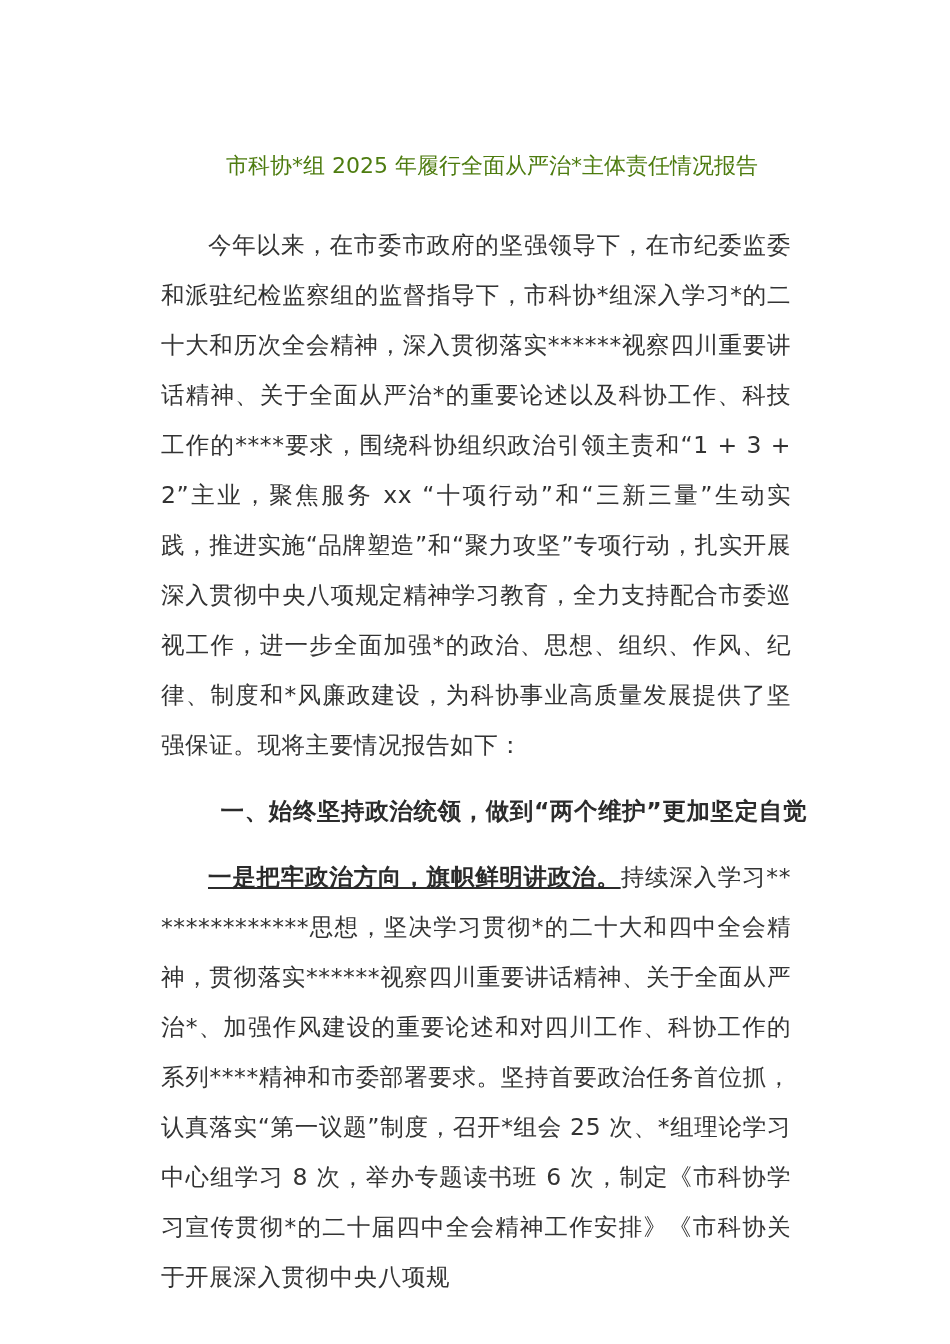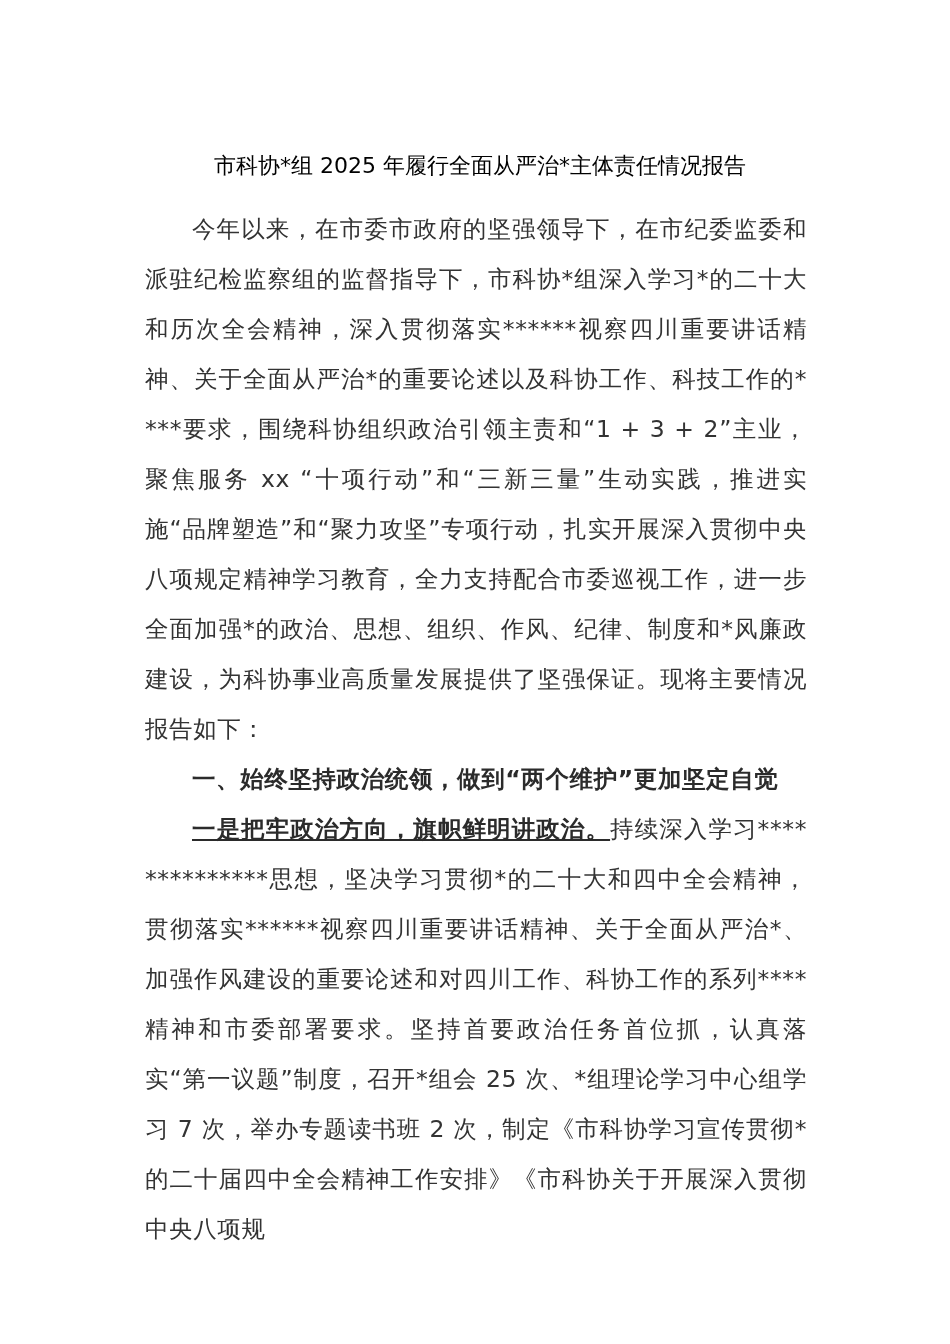--- a/index.html
+++ b/index.html
@@ -16,70 +16,71 @@
       color: #333333;
     }
     .page {
       position: absolute;
       left: 145px;
       top: 0;
       width: 662px;
     }
     .doc-title {
       position: absolute;
-      left: 4px;
+      left: 16px;
       top: 148px;
       width: 662px;
       text-align: center;
       font-size: 22px;
       line-height: 36px;
       letter-spacing: 0px;
       margin: 0;
       font-weight: normal;
-      color: #000000;
+      color: #4d7c0f;
       white-space: nowrap;
     }
     .body {
       position: absolute;
       left: 0;
       top: 204px;
       width: 662px;
     }
     .para {
-      margin: 0;
+      margin: 16px;
       font-size: 23.5px;
       line-height: 50px;
       text-align: justify;
       text-indent: 2em;
       letter-spacing: 0.6px;
       word-break: break-all;
     }
     .heading {
       margin: 0;
       font-size: 23.5px;
       line-height: 50px;
       text-indent: 2em;
       font-weight: bold;
       letter-spacing: 0.6px;
       color: #2b2b2b;
+      text-align: right;
     }
     .bold-lead {
       font-weight: bold;
       color: #2b2b2b;
       text-decoration: underline;
     }
   </style>
 </head>
 <body>
 
 <div class="page">
   <h1 class="doc-title">市科协*组 2025 年履行全面从严治*主体责任情况报告</h1>
 
   <div class="body">
     <p class="para">今年以来，在市委市政府的坚强领导下，在市纪委监委和派驻纪检监察组的监督指导下，市科协*组深入学习*的二十大和历次全会精神，深入贯彻落实******视察四川重要讲话精神、关于全面从严治*的重要论述以及科协工作、科技工作的****要求，围绕科协组织政治引领主责和“1 + 3 + 2”主业，聚焦服务 xx “十项行动”和“三新三量”生动实践，推进实施“品牌塑造”和“聚力攻坚”专项行动，扎实开展深入贯彻中央八项规定精神学习教育，全力支持配合市委巡视工作，进一步全面加强*的政治、思想、组织、作风、纪律、制度和*风廉政建设，为科协事业高质量发展提供了坚强保证。现将主要情况报告如下：</p>
 
     <div>
       <p class="heading">一、始终坚持政治统领，做到“两个维护”更加坚定自觉</p>
 
-      <p class="para"><span class="bold-lead">一是把牢政治方向，旗帜鲜明讲政治。</span><span>持续深入学习**************思想，坚决学习贯彻*的二十大和四中全会精神，贯彻落实******视察四川重要讲话精神、关于全面从严治*、加强作风建设的重要论述和对四川工作、科协工作的系列****精神和市委部署要求。坚持首要政治任务首位抓，认真落实“第一议题”制度，召开*组会 25 次、*组理论学习中心组学习 7 次，举办专题读书班 2 次，制定《市科协学习宣传贯彻*的二十届四中全会精神工作安排》《市科协关于开展深入贯彻中央八项规</span></p>
+      <p class="para"><span class="bold-lead">一是把牢政治方向，旗帜鲜明讲政治。</span><span>持续深入学习**************思想，坚决学习贯彻*的二十大和四中全会精神，贯彻落实******视察四川重要讲话精神、关于全面从严治*、加强作风建设的重要论述和对四川工作、科协工作的系列****精神和市委部署要求。坚持首要政治任务首位抓，认真落实“第一议题”制度，召开*组会 25 次、*组理论学习中心组学习 8 次，举办专题读书班 6 次，制定《市科协学习宣传贯彻*的二十届四中全会精神工作安排》《市科协关于开展深入贯彻中央八项规</span></p>
     </div>
   </div>
 </div>
 
 </body></html>

